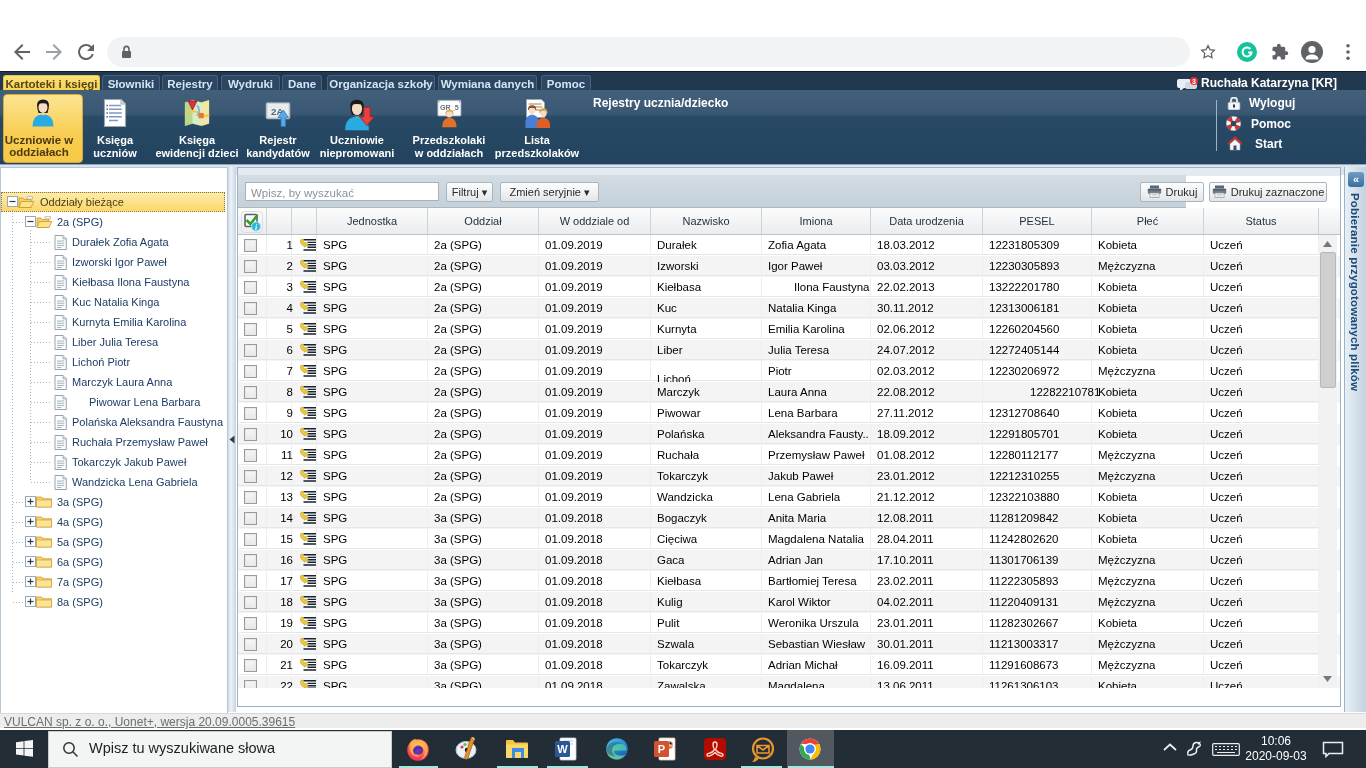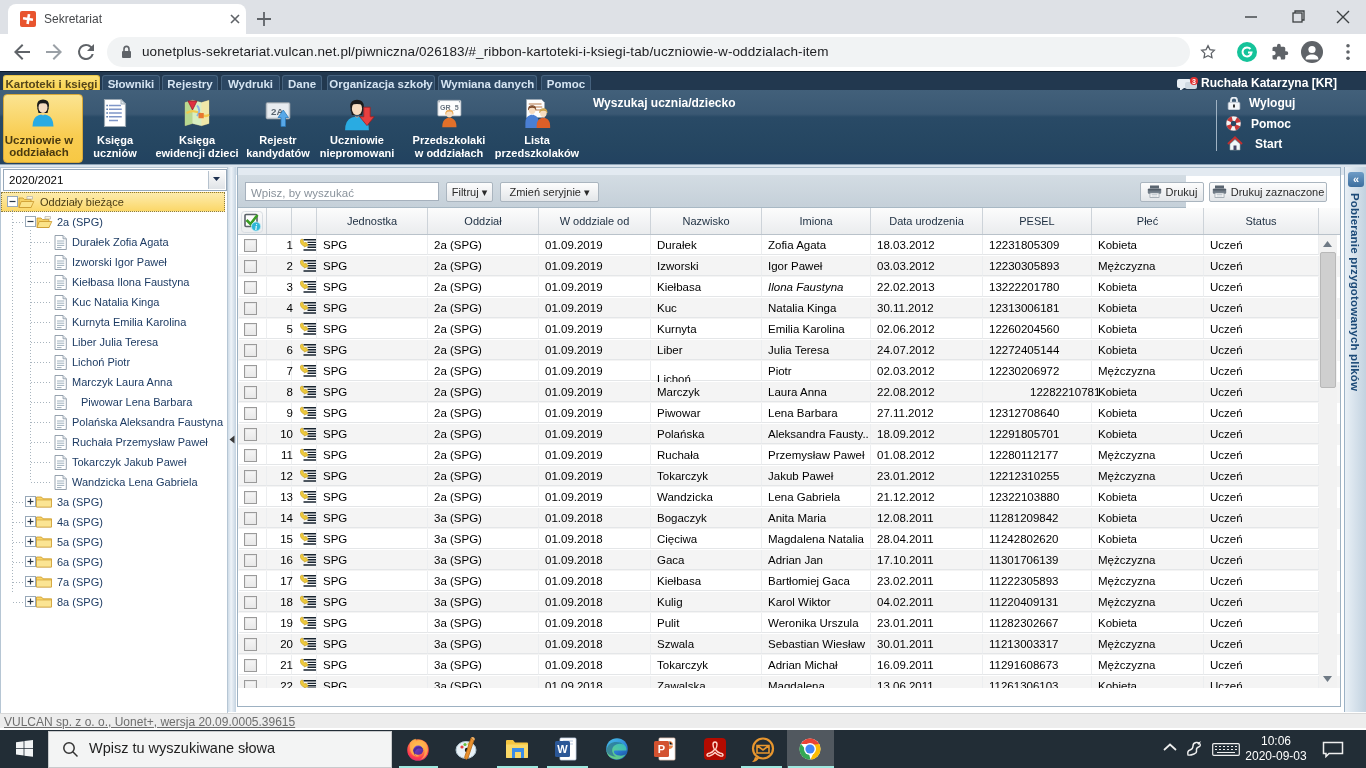--- a/index.html
+++ b/index.html
@@ -86,63 +86,36 @@
 #footer a { font-size:12px; color:#6e6e6e; text-decoration:underline; }
 
 
 #taskbar { left:0; top:730px; width:1366px; height:38px; background:#222d36; }
 #clock { left:1236px; top:4px; width:80px; text-align:center; font-size:12px; color:#fff; line-height:15px; }
 </style>
 </head>
 <body>
 <div id="root">
 
-  <div id="tabstrip" class="abs">
-    <div id="tab" class="abs">
-      <svg class="abs" style="left:12px;top:7px" width="16" height="16">
-          <rect x="0" y="0" width="16" height="16" rx="2" fill="#e8542e"></rect>
-          <rect x="7" y="3" width="2.6" height="10" fill="#fff" transform="rotate(8 8 8)"></rect>
-          <rect x="3" y="6.7" width="10" height="2.6" fill="#fff" transform="rotate(8 8 8)"></rect>
-        </svg>
-      <div id="tabtitle" class="abs">Sekretariat</div>
-      <svg id="tabx" class="abs" viewBox="0 0 16 16">
-          <path d="M4 4 L12 12 M12 4 L4 12" stroke="#5f6368" stroke-width="1.6"></path>
-        </svg>
-    </div>
-    <svg id="newtab" class="abs" viewBox="0 0 16 16">
-        <path d="M8 1 L8 15 M1 8 L15 8" stroke="#5f6368" stroke-width="1.8"></path>
-      </svg>
-    <svg class="abs winbtn" style="left:1228px" viewBox="0 0 46 34">
-        <path d="M17 17 L29 17" stroke="#3c4043" stroke-width="1.4"></path>
-      </svg>
-    <svg class="abs winbtn" style="left:1274px" viewBox="0 0 46 34">
-        <rect x="19" y="13" width="9" height="9" fill="none" stroke="#3c4043" stroke-width="1.3"></rect>
-        <path d="M21 13 L21 11 L30 11 L30 20 L28 20" fill="none" stroke="#3c4043" stroke-width="1.3"></path>
-      </svg>
-    <svg class="abs winbtn" style="left:1320px" viewBox="0 0 46 34">
-        <path d="M17 11 L29 23 M29 11 L17 23" stroke="#3c4043" stroke-width="1.4"></path>
-      </svg>
-  </div>
 
   <div id="ctoolbar" class="abs">
     <svg class="abs" style="left:10px;top:6px" width="24" height="24" viewBox="0 0 24 24">
         <path d="M20 11H7.8l5.6-5.6L12 4l-8 8 8 8 1.4-1.4L7.8 13H20v-2z" fill="#5f6368"></path>
       </svg>
     <svg class="abs" style="left:42px;top:6px" width="24" height="24" viewBox="0 0 24 24">
         <path d="M4 11h12.2l-5.6-5.6L12 4l8 8-8 8-1.4-1.4 5.6-5.6H4v-2z" fill="#9aa0a6"></path>
       </svg>
     <svg class="abs" style="left:74px;top:6px" width="24" height="24" viewBox="0 0 24 24">
         <path d="M17.65 6.35A7.96 7.96 0 0 0 12 4a8 8 0 1 0 7.73 10h-2.08A6 6 0 1 1 12 6c1.66 0 3.14.69 4.22 1.78L13 11h7V4l-2.35 2.35z" fill="#5f6368"></path>
       </svg>
     <div id="omnibox" class="abs"></div>
     <svg class="abs" style="left:120px;top:11px" width="13" height="14" viewBox="0 0 13 14">
         <rect x="2" y="6" width="9" height="7" rx="1" fill="#5f6368"></rect>
         <path d="M4 6 V4.2 a2.5 2.8 0 0 1 5 0 V6" fill="none" stroke="#5f6368" stroke-width="1.6"></path>
       </svg>
-    <div id="url" class="abs">uonetplus-sekretariat.vulcan.net.pl/piwniczna/026183/#_ribbon-kartoteki-i-ksiegi-tab/uczniowie-w-oddzialach-item</div>
     <svg class="abs" style="left:1199px;top:9px" width="18" height="18" viewBox="0 0 24 24">
         <path d="M12 3.5l2.6 5.3 5.9.9-4.2 4.1 1 5.8-5.3-2.8-5.3 2.8 1-5.8L3.5 9.7l5.9-.9z" fill="none" stroke="#5f6368" stroke-width="1.7"></path>
       </svg>
 
     <svg class="abs" style="left:1237px;top:8px" width="20" height="20" viewBox="0 0 20 20">
         <circle cx="10" cy="10" r="10" fill="#15c39a"></circle>
         <path d="M13.5 7 A4.5 4.5 0 1 0 14.5 10.5 L11 10.5" fill="none" stroke="#fff" stroke-width="2"></path>
       </svg>
     <svg class="abs" style="left:1271px;top:9px" width="18" height="18" viewBox="0 0 24 24">
         <path d="M20.5 11H19V7a2 2 0 0 0-2-2h-4V3.5a2.5 2.5 0 0 0-5 0V5H4a2 2 0 0 0-2 2v3.8h1.5a2.7 2.7 0 0 1 0 5.4H2V20a2 2 0 0 0 2 2h3.8v-1.5a2.7 2.7 0 0 1 5.4 0V22H17a2 2 0 0 0 2-2v-4h1.5a2.5 2.5 0 0 0 0-5z" fill="#5f6368"></path>
@@ -183,21 +156,21 @@
   <div id="ribbon" class="abs">
     <div id="activebtn" class="abs"></div>
     <svg class="abs" style="left:28px;top:8px" width="30" height="30" viewBox="0 0 40 40">
         <path d="M12 10 Q12 2 20 2 Q28 2 28 10 L27.5 13 Q28 15 27 15.5 L26 20 L14 20 L13 15.5 Q12 15 12.5 13z" fill="#1b1b1b"></path>
         <ellipse cx="20" cy="12.5" rx="6" ry="7.5" fill="#f6dcc0"></ellipse>
         <path d="M13 8.5 Q14 3.5 20 3.5 Q26 3.5 27 8.5 Q24 7 20 7 Q16 7 13 8.5z" fill="#1b1b1b"></path>
         <path d="M6 38 Q6 26 14 23 L18 22 Q20 24 22 22 L26 23 Q34 26 34 38z" fill="#29abe2"></path>
         <path d="M17 21 L18 22 Q20 24 22 22 L23 21 Q20 23 17 21z" fill="#e8c8a8"></path>
       </svg>
     <div id="activelabel" class="abs">Uczniowie w<br>oddziałach</div>
-    <div id="searchlbl" class="abs">Wyszukaj ucznia/dziecko</div>
+    <div id="searchlbl" class="abs">Rejestry ucznia/dziecko</div>
     <div id="ribsep" class="abs"></div>
     <svg class="abs" style="left:100px;top:8px" width="30" height="30" viewBox="0 0 40 40">
         <path d="M6 2 L28 2 L34 8 L34 38 L6 38z" fill="#fff" stroke="#9aa7b2" stroke-width="1.5"></path>
         <path d="M28 2 L28 8 L34 8z" fill="#dfe6ec" stroke="#9aa7b2" stroke-width="1.2"></path>
         <path d="M12 10 H28 M12 15 H29 M12 20 H29 M12 25 H29 M12 30 H24" stroke="#7f96c8" stroke-width="1.8"></path>
         <path d="M8.5 9 h2 v2 h-2z M8.5 14 h2 v2 h-2z M8.5 19 h2 v2 h-2z M8.5 24 h2 v2 h-2z" fill="#4a6fa5"></path>
       </svg>
 <div class="riblabel" style="left:35px;top:44px;width:160px;">Księga<br>uczniów</div>
 <svg class="abs" style="left:182px;top:8px" width="30" height="30" viewBox="0 0 40 40">
         <path d="M4 6 L14 3 L26 6 L36 3 L36 34 L26 37 L14 34 L4 37z" fill="#e8e3c8" stroke="#8a8a6a" stroke-width="1"></path>
@@ -269,26 +242,20 @@
         <path d="M1 8 L8 1.5 L15 8" fill="none" stroke="#c03030" stroke-width="2.2"></path>
         <path d="M3 8 L3 14 L13 14 L13 8 L8 3.5z" fill="#f2f6fa" stroke="#9aa" stroke-width="0.6"></path>
         <rect x="6.5" y="9.5" width="3" height="4.5" fill="#446"></rect>
       </svg>
 <div class="rmenu" style="left:1255px;top:47px;">Start</div>
   </div>
 
   <div id="content" class="abs">
     <div id="topband" class="abs"></div>
     <div id="sidebar" class="abs"></div>
-    <div id="yearsel" class="abs">
-        <div class="txt">2020/2021</div>
-        <div class="btn"><svg width="15" height="16" viewBox="0 0 15 16">
-            <path d="M4 6 L7.5 10 L11 6z" fill="#1d3050"></path>
-          </svg></div>
-      </div>
     <div id="tree" class="abs">
         <div id="selrow" style="top:0px"></div>
 <svg class="abs" style="left:7px;top:4px" width="11" height="11" viewBox="0 0 11 11">
           <rect x="0.5" y="0.5" width="10" height="10" fill="#fff" stroke="#98a8b8"></rect>
           <path d="M2.5 5.5 H8.5" stroke="#2b3a4a" stroke-width="1.2"></path>
         </svg>
 <svg class="abs" style="left:18px;top:3px" width="17" height="14" viewBox="0 0 17 14">
           <path d="M1 3 L1 12.5 L13 12.5 L13 4.5 L6.5 4.5 L5 3z" fill="#f7d367" stroke="#c9972b" stroke-width="0.8"></path>
           <path d="M9 1.5 L14.5 1.5 L14.5 4 L9 4z" fill="#fdf6dd" stroke="#b0b0b0" stroke-width="0.7"></path>
           <path d="M3.2 6.5 L15.8 6.5 L13 12.5 L1 12.5z" fill="#fbe389" stroke="#c9972b" stroke-width="0.8"></path>
@@ -372,21 +339,21 @@
           <path d="M1 0.5 L9 0.5 L12.3 3.8 L12.3 14.5 L1 14.5z" fill="#fff" stroke="#8a97a5" stroke-width="0.9"></path>
           <path d="M9 0.5 L9 3.8 L12.3 3.8" fill="#dfe5ea" stroke="#8a97a5" stroke-width="0.8"></path>
           <path d="M3 6 H10.3 M3 8.2 H10.3 M3 10.4 H10.3 M3 12.6 H7.5" stroke="#9fb0bd" stroke-width="1"></path>
         </svg>
 <div class="trow" style="left:72px;top:180px;">Marczyk Laura Anna</div>
 <svg class="abs" style="left:54px;top:203px" width="13" height="15" viewBox="0 0 13 15">
           <path d="M1 0.5 L9 0.5 L12.3 3.8 L12.3 14.5 L1 14.5z" fill="#fff" stroke="#8a97a5" stroke-width="0.9"></path>
           <path d="M9 0.5 L9 3.8 L12.3 3.8" fill="#dfe5ea" stroke="#8a97a5" stroke-width="0.8"></path>
           <path d="M3 6 H10.3 M3 8.2 H10.3 M3 10.4 H10.3 M3 12.6 H7.5" stroke="#9fb0bd" stroke-width="1"></path>
         </svg>
-<div class="trow" style="left:72px;top:200px;padding-left:9px;">Piwowar Lena Barbara</div>
+<div class="trow" style="left:80px;top:200px;padding-left:9px;">Piwowar Lena Barbara</div>
 <svg class="abs" style="left:54px;top:223px" width="13" height="15" viewBox="0 0 13 15">
           <path d="M1 0.5 L9 0.5 L12.3 3.8 L12.3 14.5 L1 14.5z" fill="#fff" stroke="#8a97a5" stroke-width="0.9"></path>
           <path d="M9 0.5 L9 3.8 L12.3 3.8" fill="#dfe5ea" stroke="#8a97a5" stroke-width="0.8"></path>
           <path d="M3 6 H10.3 M3 8.2 H10.3 M3 10.4 H10.3 M3 12.6 H7.5" stroke="#9fb0bd" stroke-width="1"></path>
         </svg>
 <div class="trow" style="left:72px;top:220px;">Polańska Aleksandra Faustyna</div>
 <svg class="abs" style="left:54px;top:243px" width="13" height="15" viewBox="0 0 13 15">
           <path d="M1 0.5 L9 0.5 L12.3 3.8 L12.3 14.5 L1 14.5z" fill="#fff" stroke="#8a97a5" stroke-width="0.9"></path>
           <path d="M9 0.5 L9 3.8 L12.3 3.8" fill="#dfe5ea" stroke="#8a97a5" stroke-width="0.8"></path>
           <path d="M3 6 H10.3 M3 8.2 H10.3 M3 10.4 H10.3 M3 12.6 H7.5" stroke="#9fb0bd" stroke-width="1"></path>
@@ -591,21 +558,21 @@
 <div class="cb"></div>
 <div class="gc" style="left:29px;width:26px;text-align:right;border:none;">3</div>
 <svg class="abs" style="left:62px;top:3px" width="17" height="14" viewBox="0 0 17 14">
               <path d="M3.5 1.8 H16 M7.5 4.4 H16 M7.5 6.8 H16 M7.5 9.2 H16 M3.5 12 H16" stroke="#16222e" stroke-width="1.4"></path>
               <path d="M2.2 0.8 C0.8 3.5 0.8 6 2.6 7.4 L1.8 8.4 L6.2 9.4 L6 5.2 L5 6 C4 4.8 4.2 2.6 5.2 1.2 C4.2 0.4 3 0.2 2.2 0.8z" fill="#edc93c" stroke="#c8a020" stroke-width="0.6" transform="rotate(-35 4 5)"></path>
             </svg>
 <div class="gc" style="left:85px;width:100px;border:none;">SPG</div>
 <div class="gc" style="left:196px;width:100px;border:none;">2a (SPG)</div>
 <div class="gc" style="left:307px;width:100px;border:none;">01.09.2019</div>
 <div class="gc" style="left:419px;width:100px;border:none;">Kiełbasa</div>
-<div class="gc" style="left:530px;width:100px;border:none;font-style:italic;">Ilona Faustyna</div>
+<div class="gc" style="left:556px;width:100px;border:none;">Ilona Faustyna</div>
 <div class="gc" style="left:639px;width:100px;border:none;">22.02.2013</div>
 <div class="gc" style="left:751px;width:100px;border:none;">13222201780</div>
 <div class="gc" style="left:860px;width:100px;border:none;">Kobieta</div>
 <div class="gc" style="left:972px;width:100px;border:none;">Uczeń</div>
 </div>
 <div class="grow alt" style="top:63px">
 <div class="gc" style="left:1px;width:28px;"></div>
 <div class="gc" style="left:29px;width:25px;"></div>
 <div class="gc" style="left:54px;width:25px;"></div>
 <div class="gc" style="left:79px;width:111px;"></div>
@@ -997,21 +964,21 @@
 <div class="cb"></div>
 <div class="gc" style="left:29px;width:26px;text-align:right;border:none;">17</div>
 <svg class="abs" style="left:62px;top:3px" width="17" height="14" viewBox="0 0 17 14">
               <path d="M3.5 1.8 H16 M7.5 4.4 H16 M7.5 6.8 H16 M7.5 9.2 H16 M3.5 12 H16" stroke="#16222e" stroke-width="1.4"></path>
               <path d="M2.2 0.8 C0.8 3.5 0.8 6 2.6 7.4 L1.8 8.4 L6.2 9.4 L6 5.2 L5 6 C4 4.8 4.2 2.6 5.2 1.2 C4.2 0.4 3 0.2 2.2 0.8z" fill="#edc93c" stroke="#c8a020" stroke-width="0.6" transform="rotate(-35 4 5)"></path>
             </svg>
 <div class="gc" style="left:85px;width:100px;border:none;">SPG</div>
 <div class="gc" style="left:196px;width:100px;border:none;">3a (SPG)</div>
 <div class="gc" style="left:307px;width:100px;border:none;">01.09.2018</div>
 <div class="gc" style="left:419px;width:100px;border:none;">Kiełbasa</div>
-<div class="gc" style="left:530px;width:100px;border:none;">Bartłomiej Gaca</div>
+<div class="gc" style="left:530px;width:100px;border:none;">Bartłomiej Teresa</div>
 <div class="gc" style="left:639px;width:100px;border:none;">23.02.2011</div>
 <div class="gc" style="left:751px;width:100px;border:none;">11222305893</div>
 <div class="gc" style="left:860px;width:100px;border:none;">Mężczyzna</div>
 <div class="gc" style="left:972px;width:100px;border:none;">Uczeń</div>
 </div>
 <div class="grow alt" style="top:357px">
 <div class="gc" style="left:1px;width:28px;"></div>
 <div class="gc" style="left:29px;width:25px;"></div>
 <div class="gc" style="left:54px;width:25px;"></div>
 <div class="gc" style="left:79px;width:111px;"></div>

